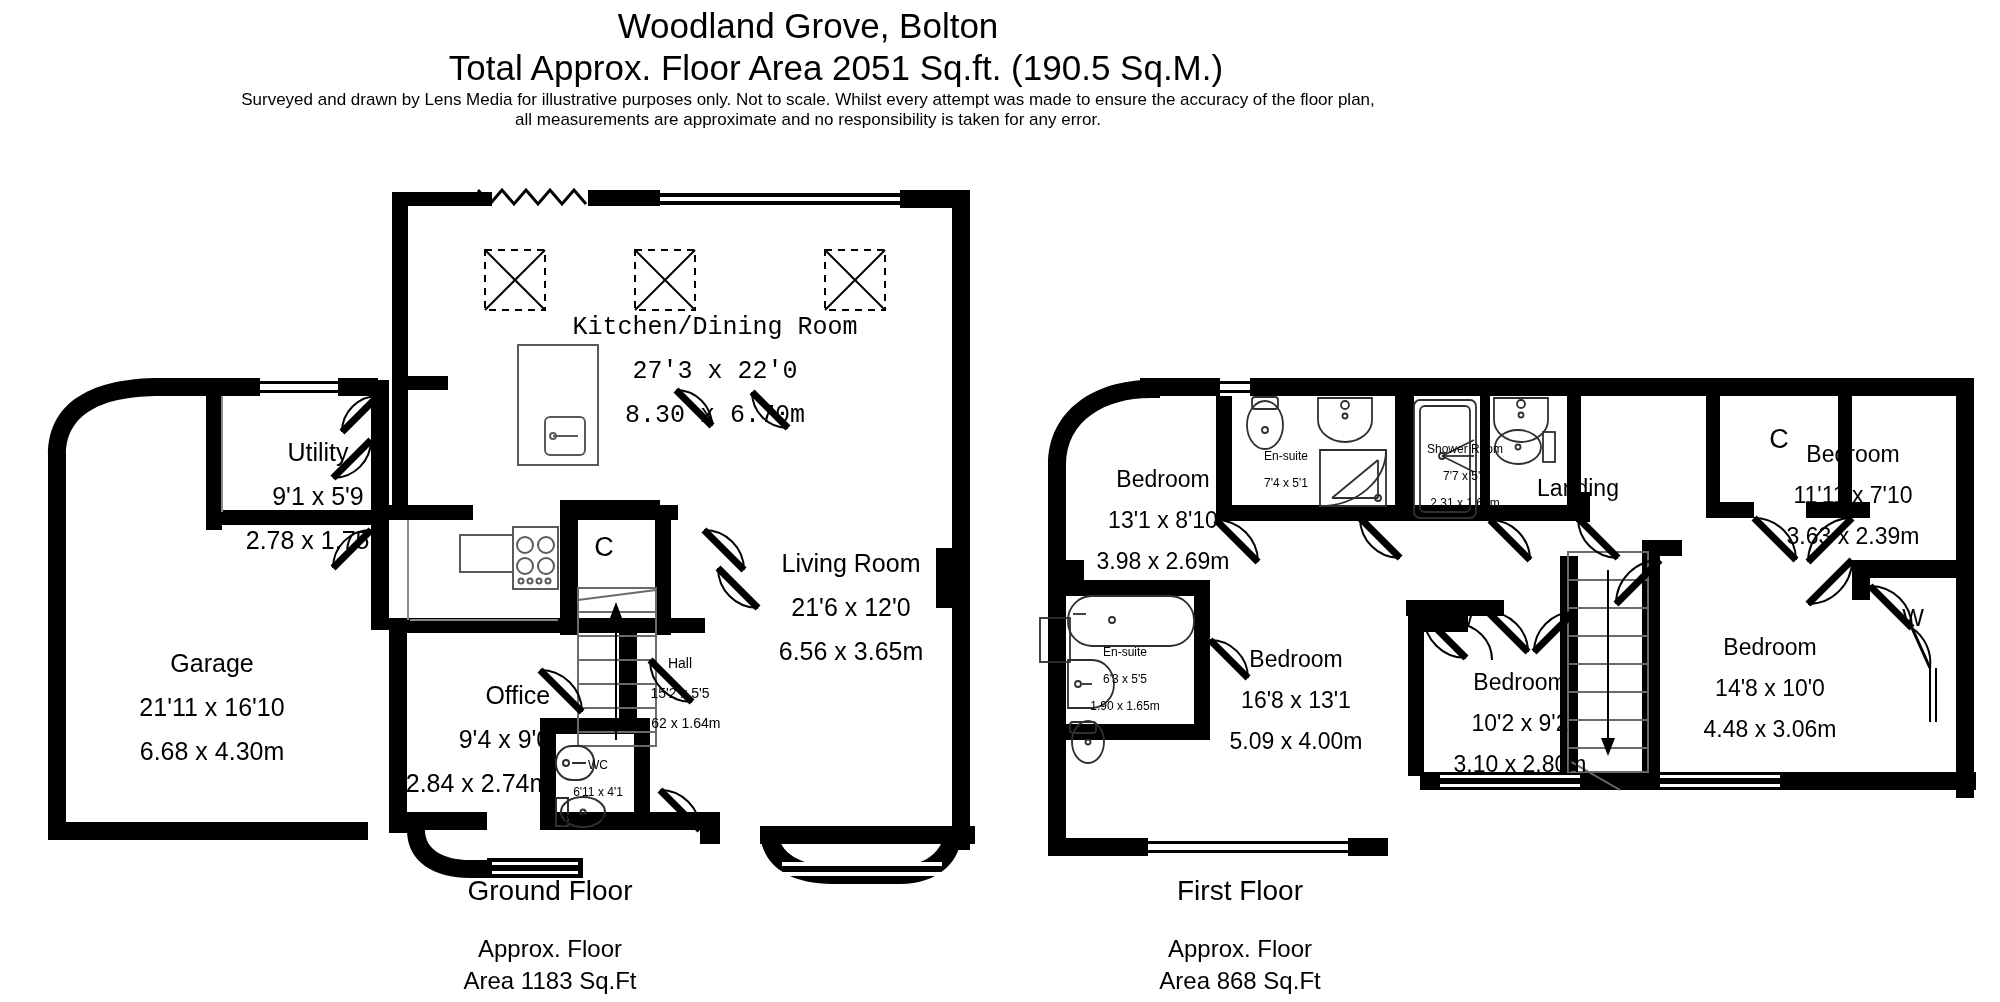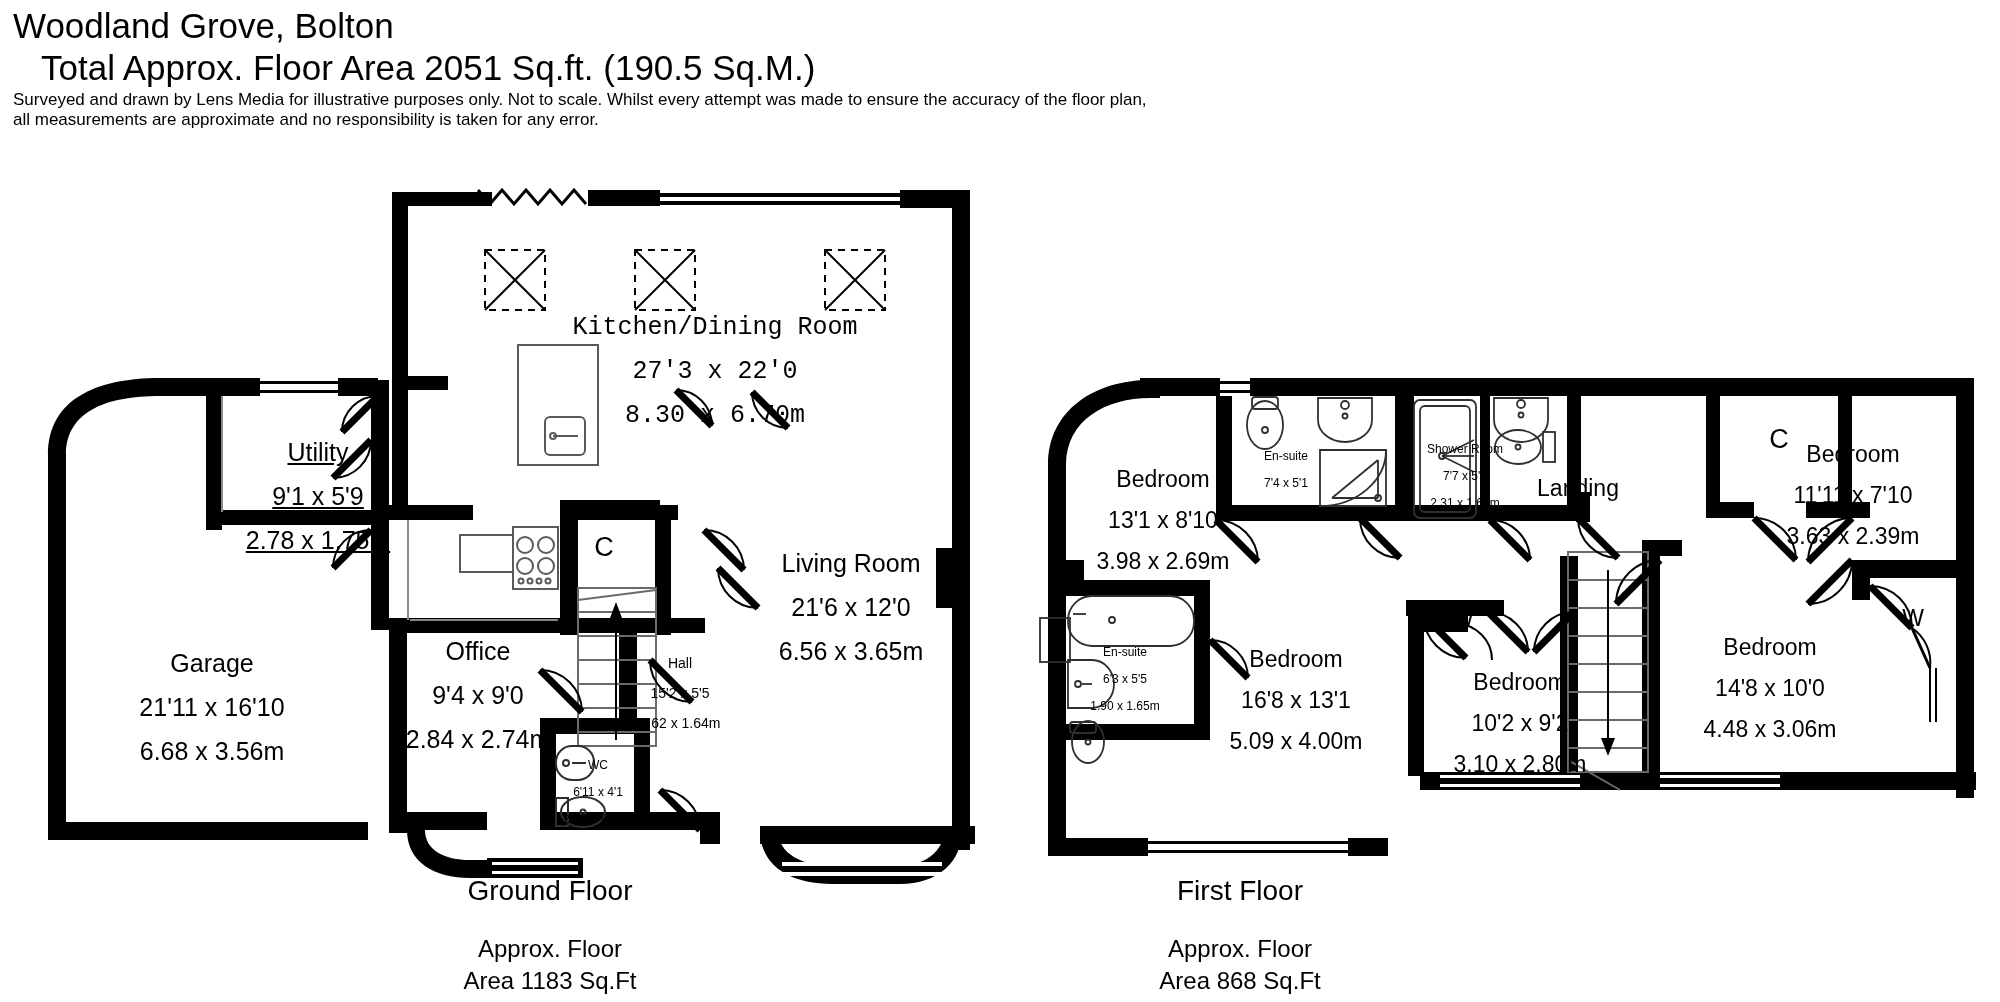--- a/index.html
+++ b/index.html
@@ -15,22 +15,23 @@
   #page {
     position: relative;
     width: 2000px;
     height: 1002px;
     background: #ffffff;
     overflow: hidden;
   }
   
   .hdr {
     position: absolute;
-    left: 13px;
+    left: 4px;
     width: 1608px;
+    text-align: center;
     line-height: 1.15;
   }
   #title {
     top: 6px;
     font-size: 35px;
   }
   #subtitle {
     top: 48px;
     font-size: 35px;
     padding-left: 28px;
@@ -265,39 +266,39 @@
       <line x1="700" y1="830" x2="660" y2="790" stroke-width="7"></line>
     </g>
   </svg>
 
   <div class="rlabel sz-lg" style="left:715px; top:312px;font-family:Liberation Mono, monospace;">
     <span class="rname">Kitchen/Dining Room</span>
     <span class="rdim">27'3 x 22'0</span>
     <span class="rdim">8.30 x 6.70m</span>
   </div>
 
-  <div class="rlabel sz-lg" style="left:318px; top:437px;text-decoration:underline;">
+  <div class="rlabel sz-lg" style="left:318px; top:437px;">
     <span class="rname">Utility</span>
     <span class="rdim">9'1 x 5'9</span>
     <span class="rdim">2.78 x 1.75m</span>
   </div>
 
   <div class="rlabel sz-lg" style="left:851px; top:548px;">
     <span class="rname">Living Room</span>
     <span class="rdim">21'6 x 12'0</span>
     <span class="rdim">6.56 x 3.65m</span>
   </div>
 
   <div class="rlabel sz-lg" style="left:212px; top:648px;">
     <span class="rname">Garage</span>
     <span class="rdim">21'11 x 16'10</span>
-    <span class="rdim">6.68 x 3.56m</span>
-  </div>
-
-  <div class="rlabel sz-lg" style="left:478px; top:636px;">
+    <span class="rdim">6.68 x 4.30m</span>
+  </div>
+
+  <div class="rlabel sz-lg" style="left:478px; top:680px;text-align:right;">
     <span class="rname">Office</span>
     <span class="rdim">9'4 x 9'0</span>
     <span class="rdim">2.84 x 2.74m</span>
   </div>
 
   <div class="rlabel sz-sm" style="left:680px; top:655px;">
     <span class="rname">Hall</span>
     <span class="rdim">15'2 x 5'5</span>
     <span class="rdim">4.62 x 1.64m</span>
   </div>

